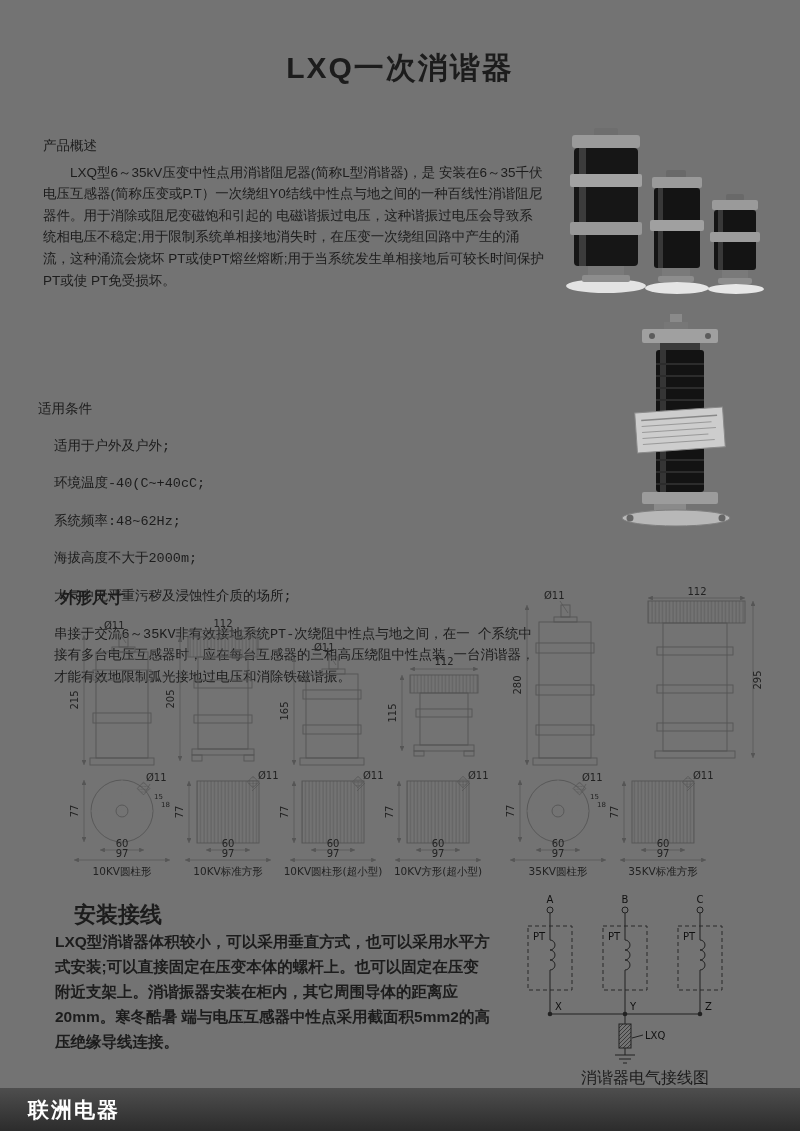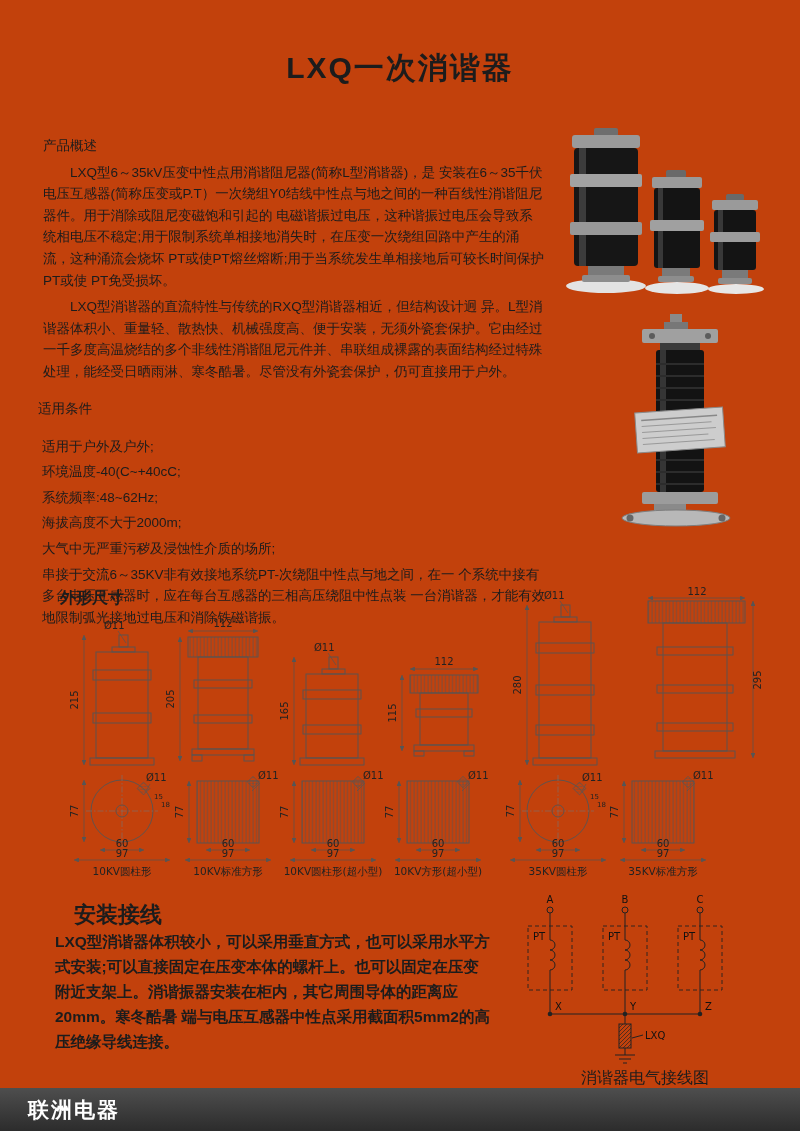--- a/index.html
+++ b/index.html
@@ -1,26 +1,26 @@
 <!DOCTYPE html>
 <html><head>
 <meta charset="utf-8">
 <style>
   html,body{margin:0;padding:0;}
   body{width:800px;height:1131px;background:#ffffff;}
-  .page{position:relative;width:800px;height:1131px;background:#c2410c;overflow:hidden;
+  .page{position:relative;width:800px;height:1131px;background:#737373;overflow:hidden;
         font-family:"Liberation Sans","DejaVu Sans",sans-serif;color:#1c1c1c;}
   .title{position:absolute;top:48px;left:0;width:100%;text-align:center;
          font-size:30px;font-weight:bold;letter-spacing:2px;}
   .sec{position:absolute;font-size:13.5px;line-height:1.6;}
   .sec-h{margin:0 0 16px 0;}
   .overview{left:38px;top:130px;width:512px;}
   .overview p{text-indent:2em;margin:5px;}
   .conditions{left:38px;top:398px;width:518px;}
-  .cond-item{margin:4px;}
+  .cond-item{margin:16px;font-family:Liberation Mono, monospace;}
   .dims-heading{position:absolute;left:60px;top:588px;font-size:16px;font-weight:bold;}
   .dims-svg{position:absolute;left:0;top:585px;}
   .install-heading{position:absolute;left:74px;top:900px;font-size:22px;font-weight:bold;}
   .install-text{position:absolute;left:55px;top:929px;width:436px;font-size:15.5px;
                 font-weight:bold;line-height:1.62;}
   .wiring-svg{position:absolute;left:515px;top:892px;}
   .wiring-caption{position:absolute;left:515px;top:1068px;width:260px;text-align:center;font-size:16px;}
   .footer{position:absolute;left:0;top:1088px;width:800px;height:43px;
           background:linear-gradient(180deg,#4e4e4e,#2c2c2c);}
   .brand{position:absolute;left:28px;top:0;height:58px;line-height:43px;color:#fff;
@@ -40,21 +40,20 @@
 </head>
 <body>
 
 <div class="page">
 
   <div class="title">LXQ一次消谐器</div>
 
   <div class="sec overview">
     <p class="sec-h" style="text-indent:0;">产品概述</p>
     <p>LXQ型6～35kV压变中性点用消谐阻尼器(简称L型消谐器)，是 安装在6～35千伏电压互感器(简称压变或P.T）一次绕组Y0结线中性点与地之间的一种百线性消谐阻尼器件。用于消除或阻尼变磁饱和引起的 电磁谐振过电压，这种谐振过电压会导致系统相电压不稳定;用于限制系统单相接地消失时，在压变一次绕组回路中产生的涌流，这种涌流会烧坏 PT或使PT熔丝熔断;用于当系统发生单相接地后可较长时间保护PT或使 PT免受损坏。</p>
-    <p>LXQ型消谐器的直流特性与传统的RXQ型消谐器相近，但结构设计迥 异。L型消谐器体积小、重量轻、散热快、机械强度高、便于安装，无须外瓷套保护。它由经过一千多度高温烧结的多个非线性消谐阻尼元件并、串联组成裸露的表面结构经过特殊处理，能经受日晒雨淋、寒冬酷暑。尽管没有外瓷套保护，仍可直接用于户外。</p>
   </div>
 
   <div class="sec conditions">
     <p class="sec-h">适用条件</p>
     <div class="cond-item">适用于户外及户外;</div>
     <div class="cond-item">环境温度-40(C~+40cC;</div>
     <div class="cond-item">系统频率:48~62Hz;</div>
     <div class="cond-item">海拔高度不大于2000m;</div>
     <div class="cond-item">大气中无严重污秽及浸蚀性介质的场所;</div>
     <div class="cond-item">串接于交流6～35KV非有效接地系统PT-次绕阻中性点与地之间，在一 个系统中接有多台电压互感器时，应在每台互感器的三相高压绕阻中性点装 一台消谐器，才能有效地限制弧光接地过电压和消除铁磁谐振。</div>

